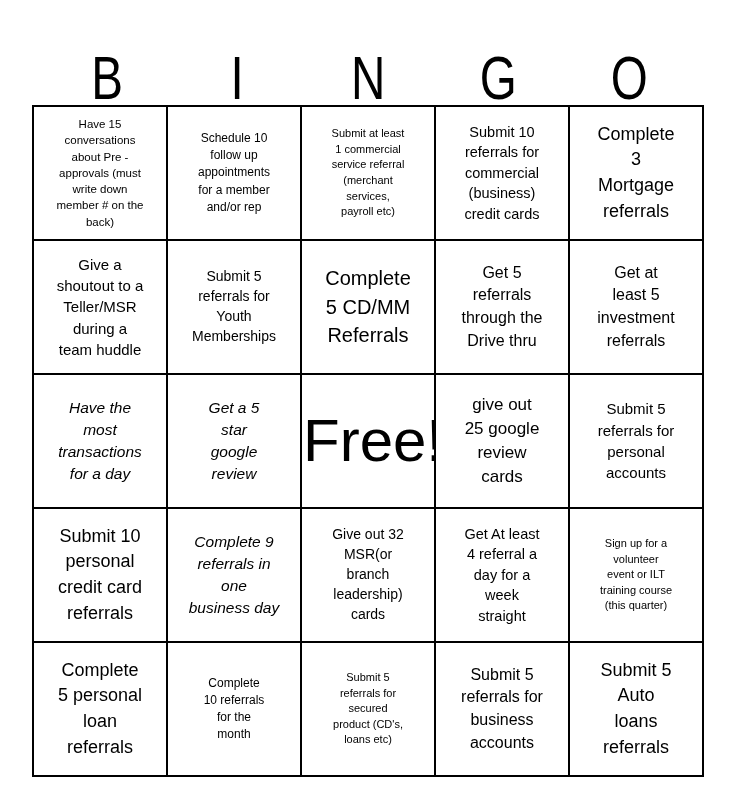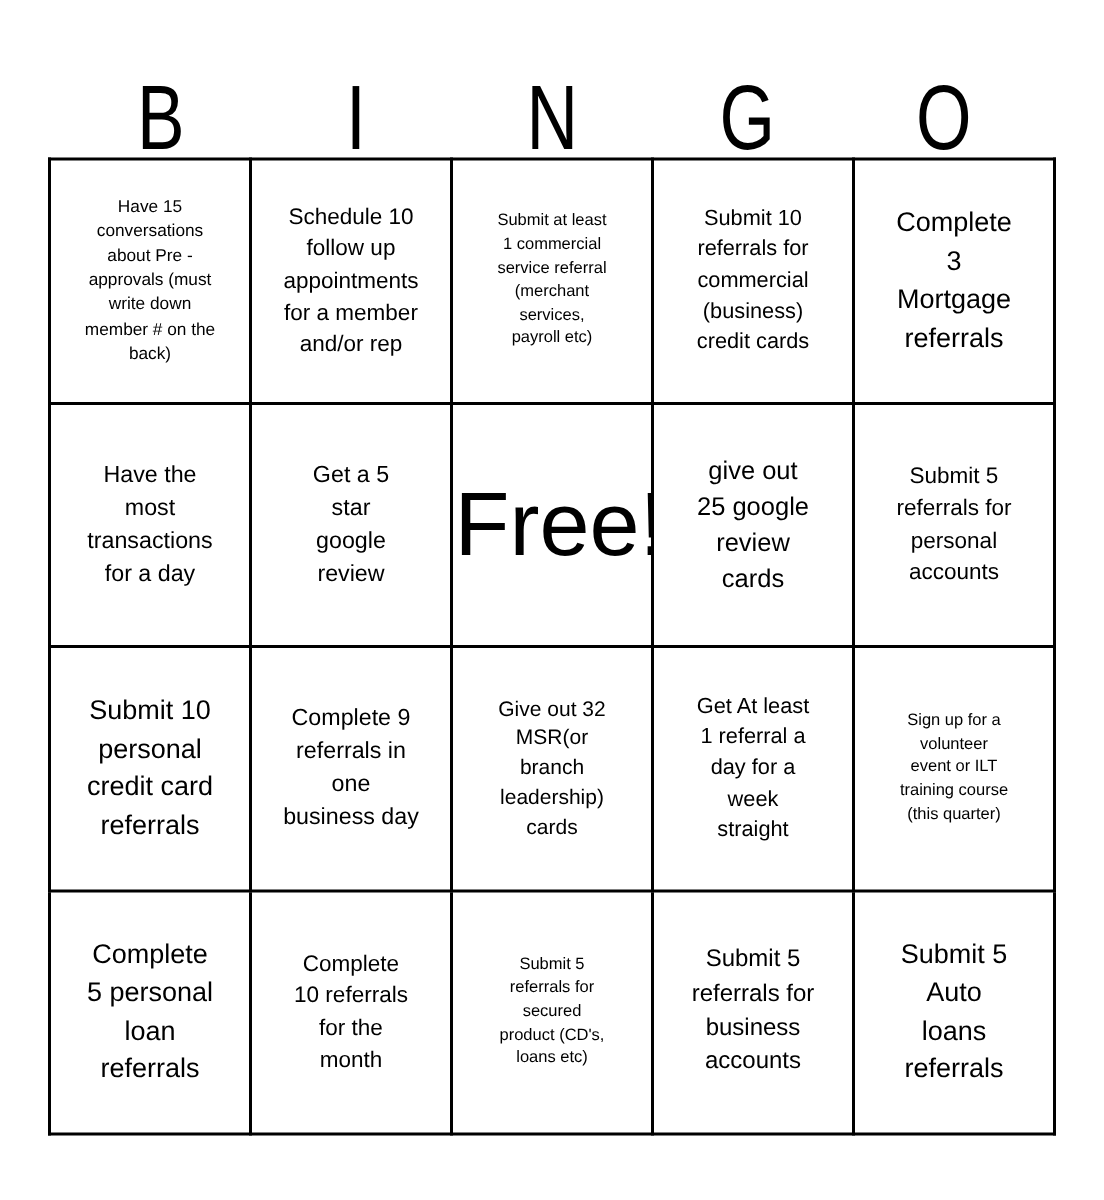--- a/index.html
+++ b/index.html
@@ -50,24 +50,24 @@
     white-space: pre-line;
     padding: 1px;
     line-height: 1.42;
     overflow: hidden;
   }
   .fs11 { font-size: 11.5px; }
   .fs12 { font-size: 11px; }
   .fs14 { font-size: 14px; }
   .fs14b { font-size: 14.5px; }
   .fs15 { font-size: 15px; }
-  .fs15b { font-size: 15.5px; }
+  .fs15b { font-size: 15.5px; font-style: italic; }
   .fs16 { font-size: 16px; }
   .fs16b { font-size: 17px; }
-  .fs17 { font-size: 15px; margin-left: 12px; }
+  .fs17 { font-size: 12px; margin-left: 12px; }
   .fs18 { font-size: 18px; }
   .fs20 { font-size: 20px; }
   .free { font-size: 60px; line-height: 1; }
 </style>
 </head>
 <body>
 
 <div class="sheet">
 
   <div class="title-row">
@@ -103,20 +103,42 @@
 referrals for
 commercial
 (business)
 credit cards</td>
         <td class="cell fs18">Complete
 3
 Mortgage
 referrals</td>
       </tr>
       <tr>
+        <td class="cell fs15">Give a
+shoutout to a
+Teller/MSR
+during a
+team huddle</td>
+        <td class="cell fs14">Submit 5
+referrals for
+Youth
+Memberships</td>
+        <td class="cell fs20">Complete
+5 CD/MM
+Referrals</td>
+        <td class="cell fs16">Get 5
+referrals
+through the
+Drive thru</td>
+        <td class="cell fs16">Get at
+least 5
+investment
+referrals</td>
+      </tr>
+      <tr>
         <td class="cell fs15b">Have the
 most
 transactions
 for a day</td>
         <td class="cell fs15b">Get a 5
 star
 google
 review</td>
         <td class="cell free">Free!</td>
         <td class="cell fs16b">give out
@@ -136,21 +158,21 @@
         <td class="cell fs15b">Complete 9
 referrals in
 one
 business day</td>
         <td class="cell fs14">Give out 32
 MSR(or
 branch
 leadership)
 cards</td>
         <td class="cell fs14b">Get At least
-1 referral a
+4 referral a
 day for a
 week
 straight</td>
         <td class="cell fs12">Sign up for a
 volunteer
 event or ILT
 training course
 (this quarter)</td>
       </tr>
       <tr>

